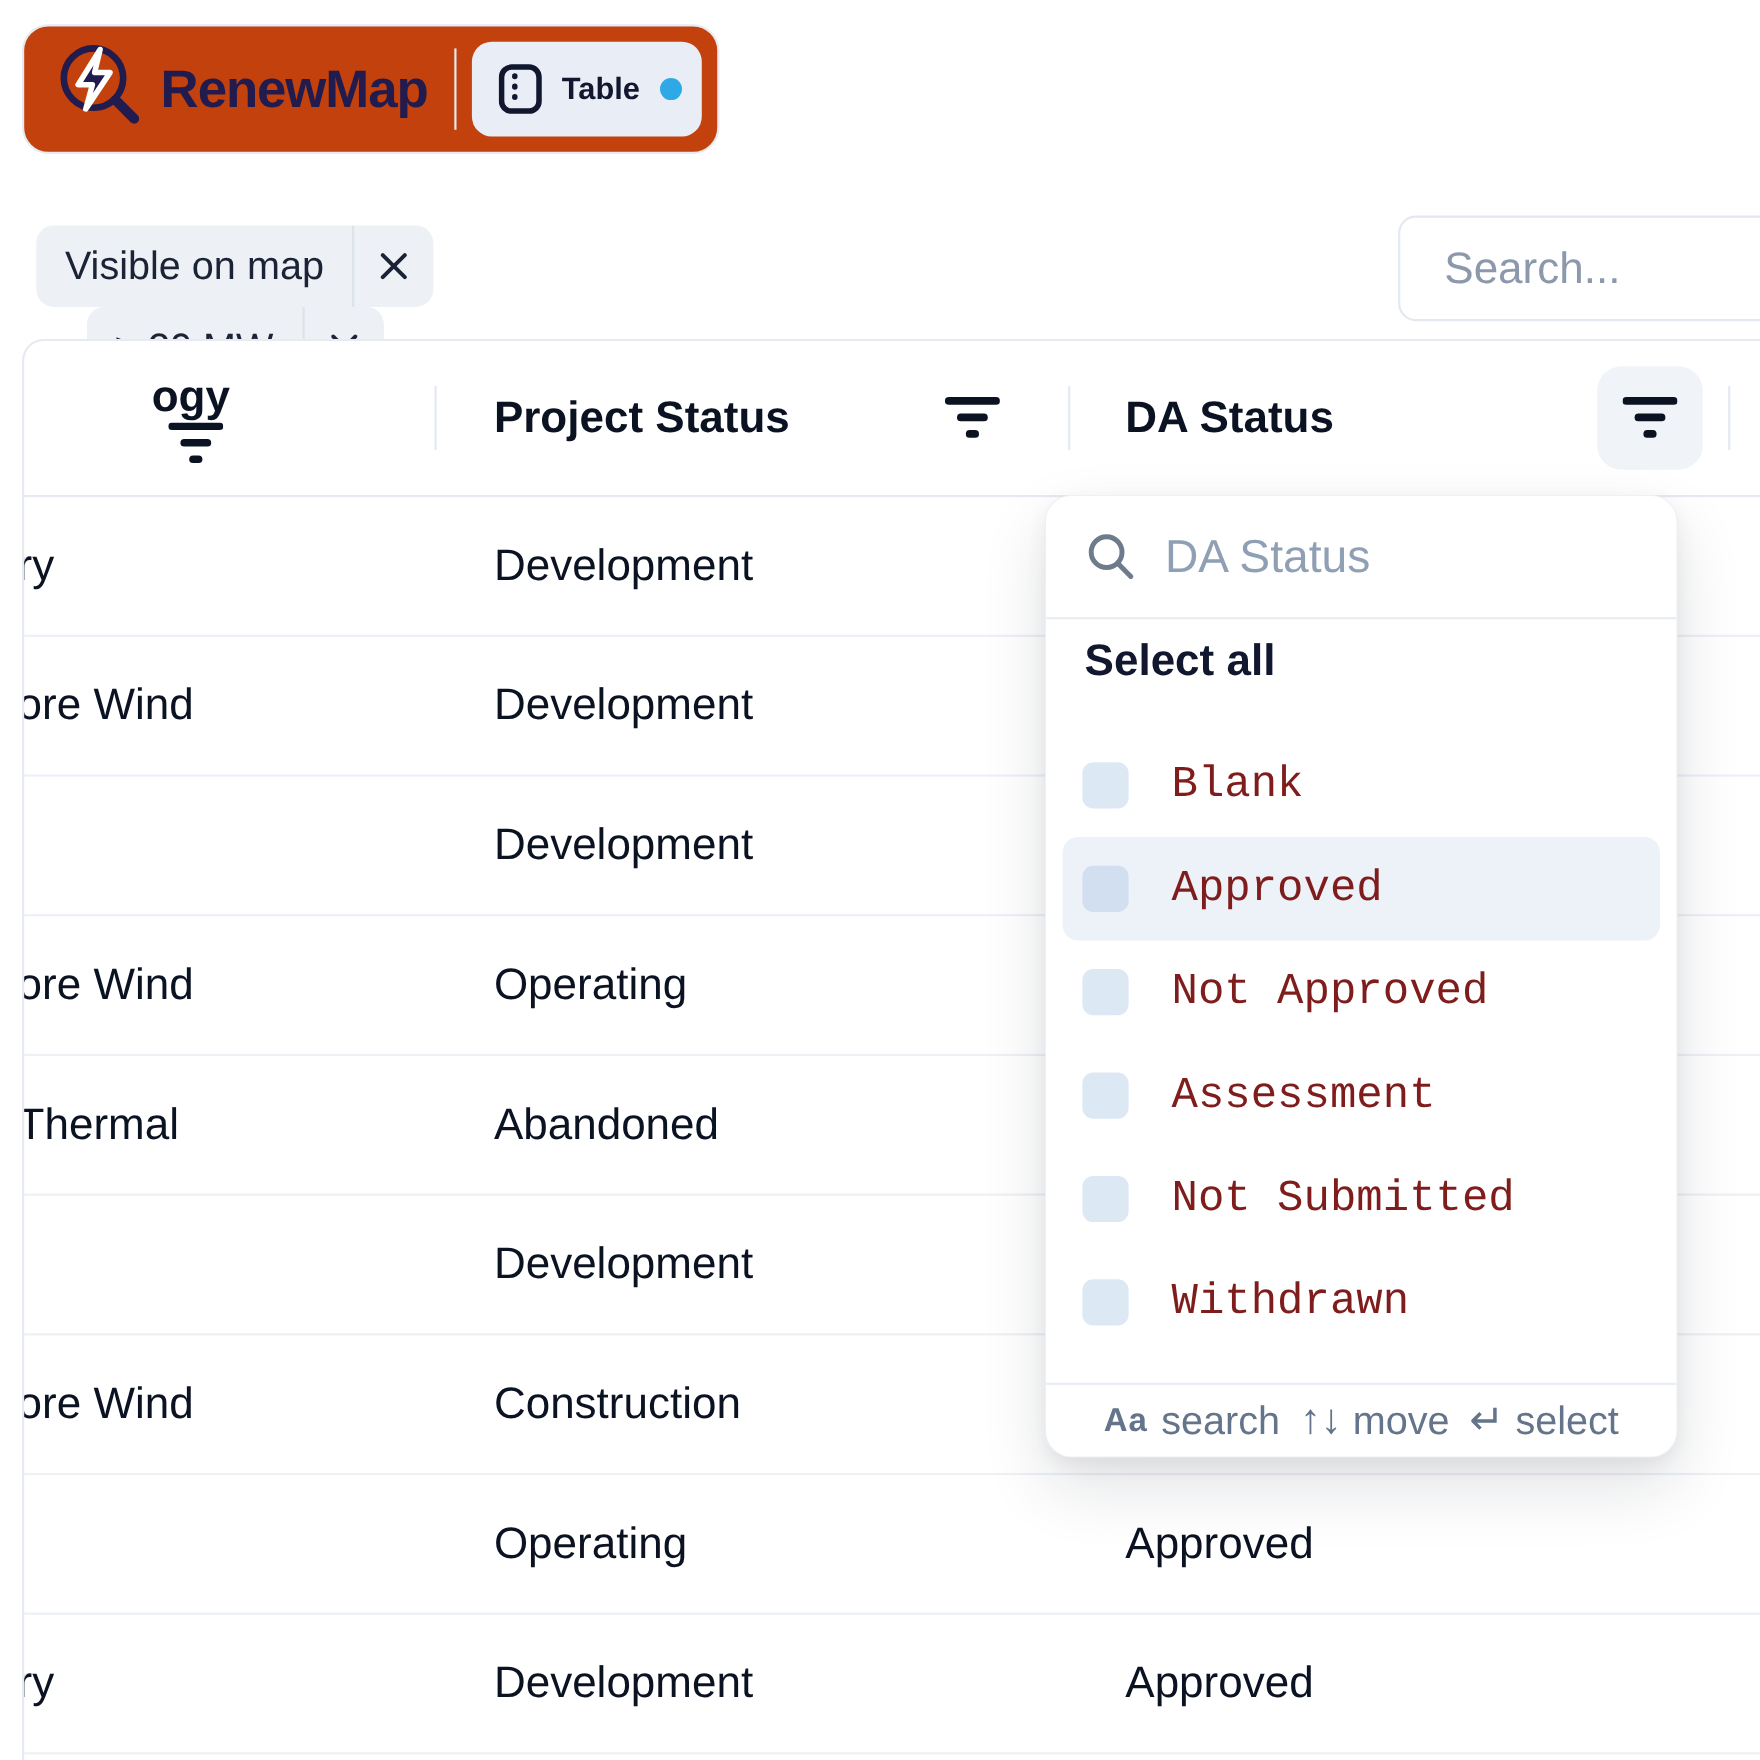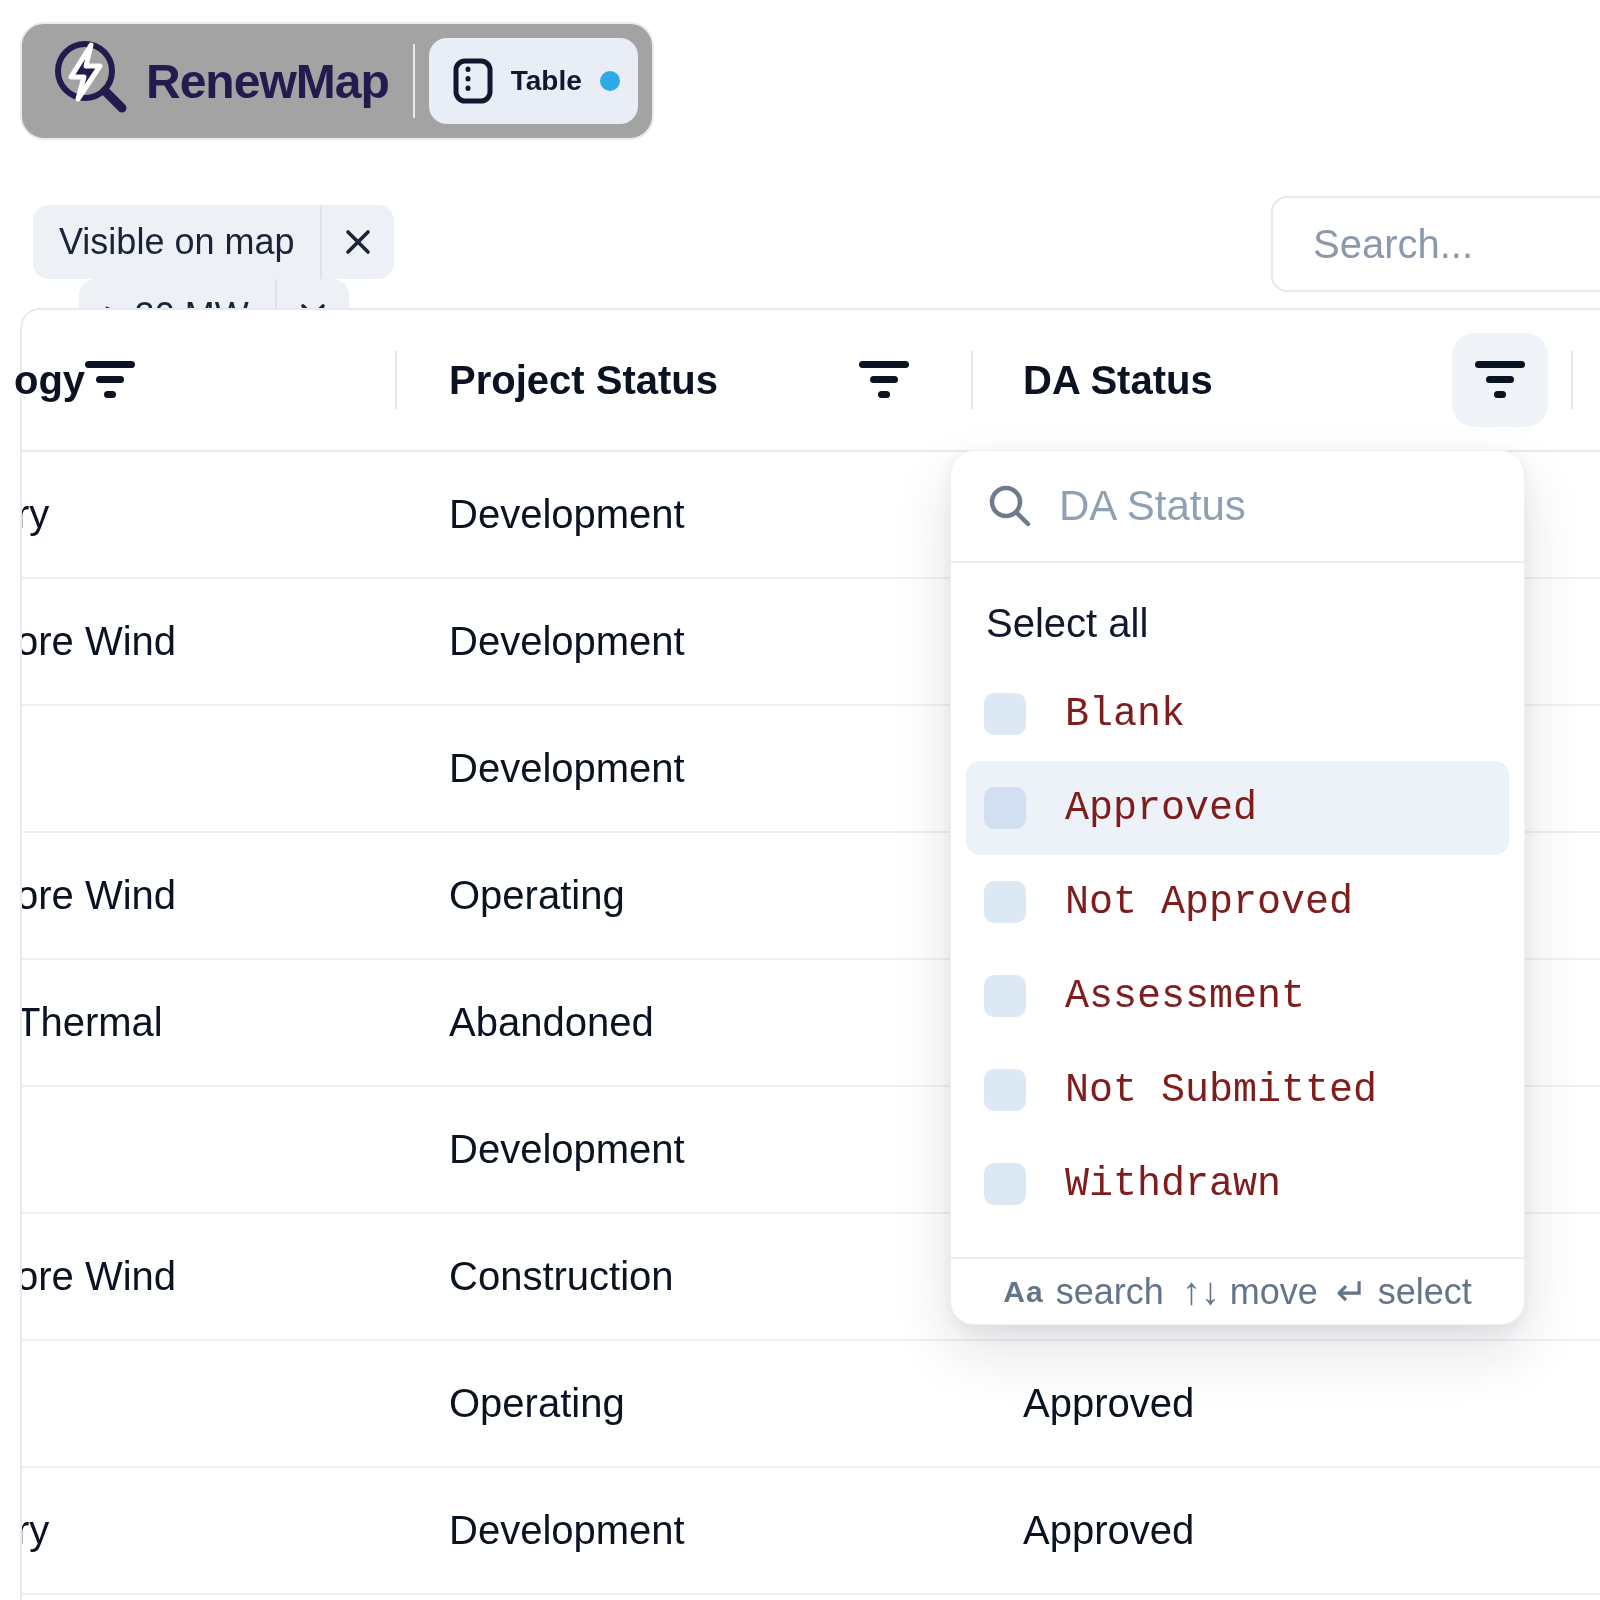--- a/index.html
+++ b/index.html
@@ -6,21 +6,21 @@
   html,body { width:1600px; height:1600px; }
   body {
     position:relative; overflow:hidden; background:#ffffff;
     font-family:"Liberation Sans", sans-serif; color:#0b1322;
   }
 
   
   .topbar-card {
     position:absolute; left:20px; top:22px; height:118px;
     display:flex; align-items:center;
-    background:#a3a3a3; border:2px solid #e7ebf1; border-radius:24px;
+    background:#c2410c; border:2px solid #e7ebf1; border-radius:24px;
     padding:0 14px 0 26px;
   }
   .brand { display:flex; align-items:center; }
   .brand-text { font-size:48px; font-weight:600; color:#221b4e; letter-spacing:-1px; margin-left:10px; }
   .topbar-divider { width:2px; height:74px; background:#e7ebf1; margin:0 14px 0 24px; }
   .table-btn {
     display:flex; align-items:center; height:86px;
     background:#e9eef6; border-radius:18px; padding:0 18px 0 24px;
   }
   .table-btn-label { font-size:28px; font-weight:700; color:#10172e; margin-left:18px; }
@@ -54,21 +54,21 @@
   .thead { display:flex; height:142px; border-bottom:2px solid #e7ebf1; align-items:center; }
   .th { position:relative; display:flex; align-items:center; height:100%; }
   .th::after {
     content:""; position:absolute; right:0; top:50%; transform:translateY(-50%);
     width:2px; height:58px; background:#e4e9f0;
   }
   .th-label { font-size:40px; font-weight:700; color:#0b1322; white-space:nowrap; }
   .col-1 { width:375px; }
   .col-2 { width:576px; }
   .col-3 { width:600px; }
-  .th.col-1 { justify-content:flex-start; padding-right:64px; }
+  .th.col-1 { justify-content:center; padding-right:64px;flex-direction:column; }
   .th.col-1 .th-label { margin-left:-8px; }
   .th.col-2 { justify-content:space-between; padding-left:52px; padding-right:64px; }
   .th.col-3 { padding-left:50px; }
   .hdr-filter-btn {
     position:absolute; right:25px; top:50%; transform:translateY(-50%);
     width:96px; height:94px; border-radius:22px; background:#f0f4f9;
     display:flex; align-items:center; justify-content:center;
   }
   .trow { display:flex; align-items:center; height:127px; border-bottom:2px solid #edf1f6; }
   .td { font-size:40px; color:#0b1322; white-space:nowrap; overflow:hidden; }
@@ -80,21 +80,21 @@
   
   .dropdown {
     position:absolute; left:950px; top:450px; width:575px; height:875px; z-index:10;
     background:#ffffff; border:1px solid #eef0f4; border-radius:24px;
     box-shadow:0 26px 60px rgba(15,23,42,0.12), 0 6px 18px rgba(15,23,42,0.06);
     display:flex; flex-direction:column;
   }
   .dd-search { height:112px; display:flex; align-items:center; padding:0 36px; border-bottom:2px solid #e9edf2; }
   .dd-search-placeholder { font-size:42px; color:#8fa0b5; margin-left:26px; }
   .dd-options { flex:1; padding:16px 15px 0 15px; }
-  .dd-select-all { height:88px; display:flex; align-items:center; padding-left:20px; }
+  .dd-select-all { height:88px; display:flex; padding-left:20px;font-weight:bold; }
   .dd-select-all-label { font-size:40px; color:#10172e; }
   .dd-option {
     height:94px; display:flex; align-items:center; padding:0 18px; border-radius:14px;
   }
   .dd-option:first-of-type { margin-top:8px; }
   .dd-option.hl { background:#edf1f8; }
   .dd-checkbox { width:42px; height:42px; border-radius:10px; background:#dde8f5; flex:none; }
   .dd-option.hl .dd-checkbox { background:#d2dff0; }
   .dd-option-label { font-size:40px; color:#7f1d1d; margin-left:39px; white-space:nowrap;font-family:Liberation Mono, monospace; }
   .dd-footer {

